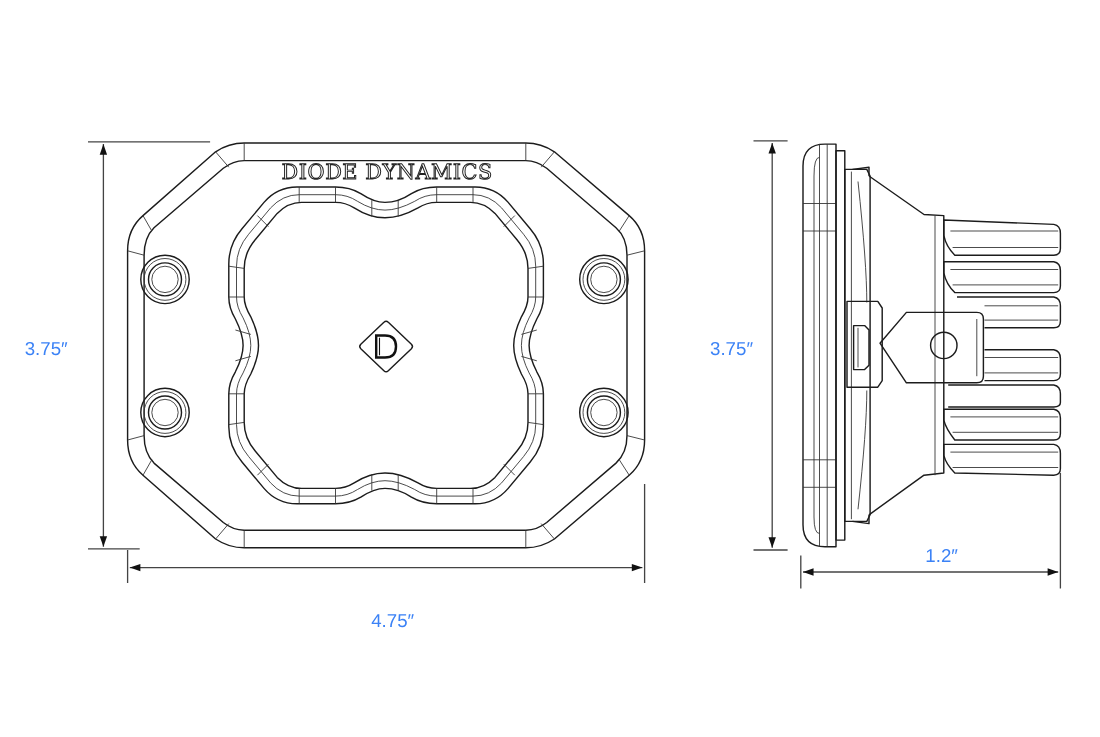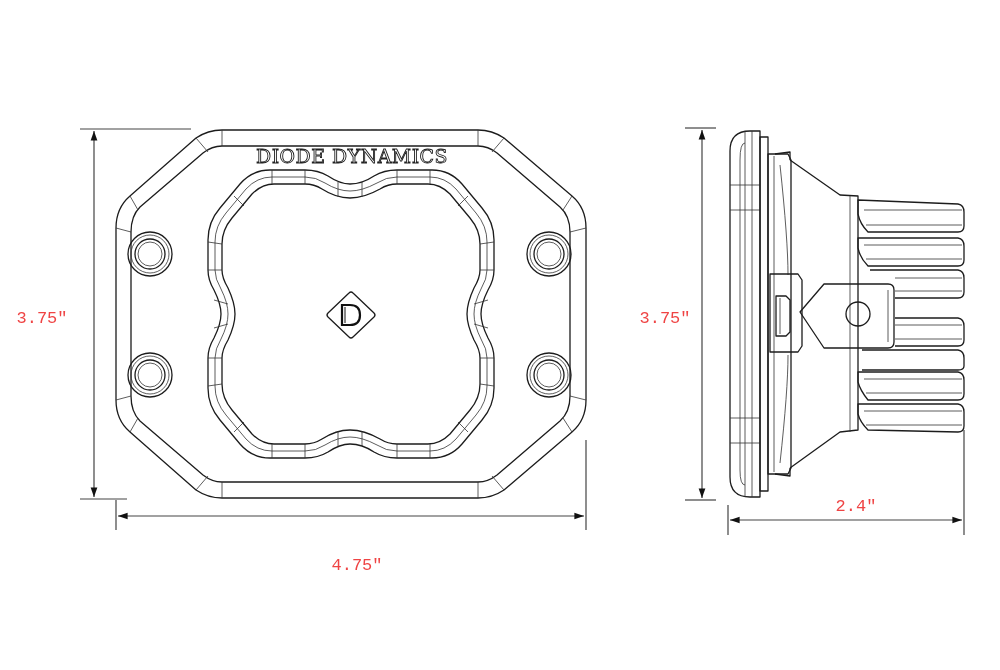--- a/index.html
+++ b/index.html
@@ -1,18 +1,18 @@
 <!DOCTYPE html>
 <html><head>
 <meta charset="utf-8">
 <style>
   html, body { margin:0; padding:0; background:#ffffff; }
   body { width:1000px; height:670px; position:relative; overflow:hidden; font-family:"DejaVu Sans", sans-serif; }
   #drawing { position:absolute; left:0; top:0; width:1000px; height:670px; }
-  .dim-label { position:absolute; font-family:Liberation Mono, monospace; font-size:17px; color:#ef4444; white-space:nowrap; transform:translate(-50%,-50%); }
+  .dim-label { position:absolute; font-family:Liberation Sans, sans-serif; font-size:17px; color:#3b82f6; white-space:nowrap; transform:translate(-50%,-50%); }
   .brand-text { font-family:"DejaVu Serif", serif; font-size:19px; fill:#ffffff; stroke:#222; stroke-width:0.9; letter-spacing:0.5px; }
   .ln { fill:none; stroke:#1c1c1c; stroke-width:1.3; stroke-linejoin:round; }
   .thin { fill:none; stroke:#333; stroke-width:0.8; }
   .dim { stroke:#444; stroke-width:1.2; fill:none; }
 </style>
 </head>
 <body>
 
 <svg id="drawing" viewBox="0 0 1000 670" xmlns="http://www.w3.org/2000/svg">
   <defs>
@@ -191,13 +191,13 @@
       <line class="dim" x1="728" y1="505" x2="728" y2="535"></line>
       <line class="dim" x1="964" y1="430" x2="964" y2="535"></line>
       <line class="dim" x1="730" y1="520" x2="962" y2="520" marker-start="url(#arr)" marker-end="url(#arr)"></line>
     </g>
   </g>
 </svg>
 
 <div class="dim-label" style="left:42px; top:318px;">3.75″</div>
 <div class="dim-label" style="left:357px; top:534px;margin-top:31px;">4.75″</div>
 <div class="dim-label" style="left:665px; top:318px;">3.75″</div>
-<div class="dim-label" style="left:856px; top:506px;">2.4″</div>
+<div class="dim-label" style="left:856px; top:506px;">1.2″</div>
 
 </body></html>

